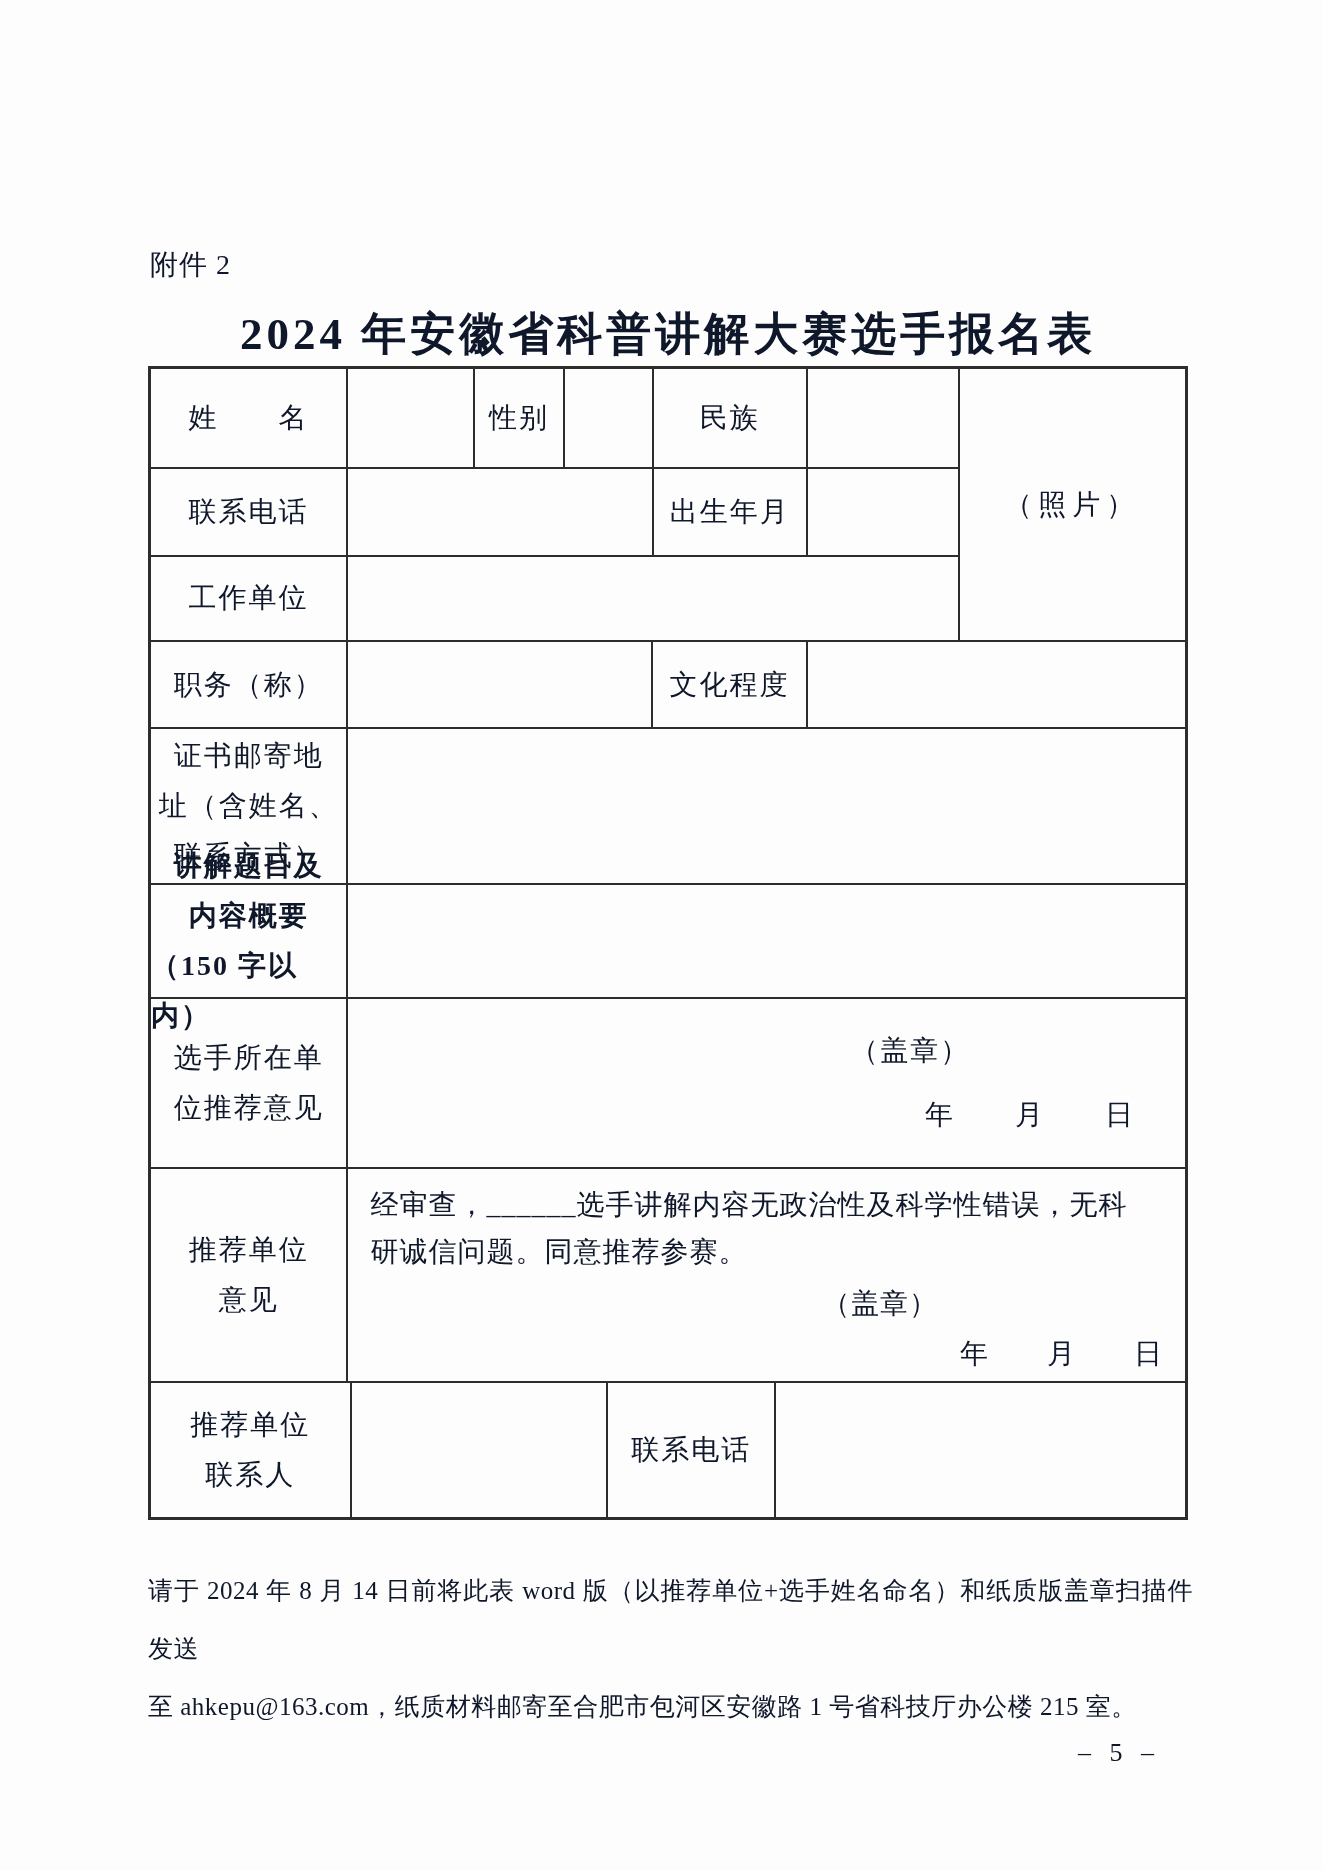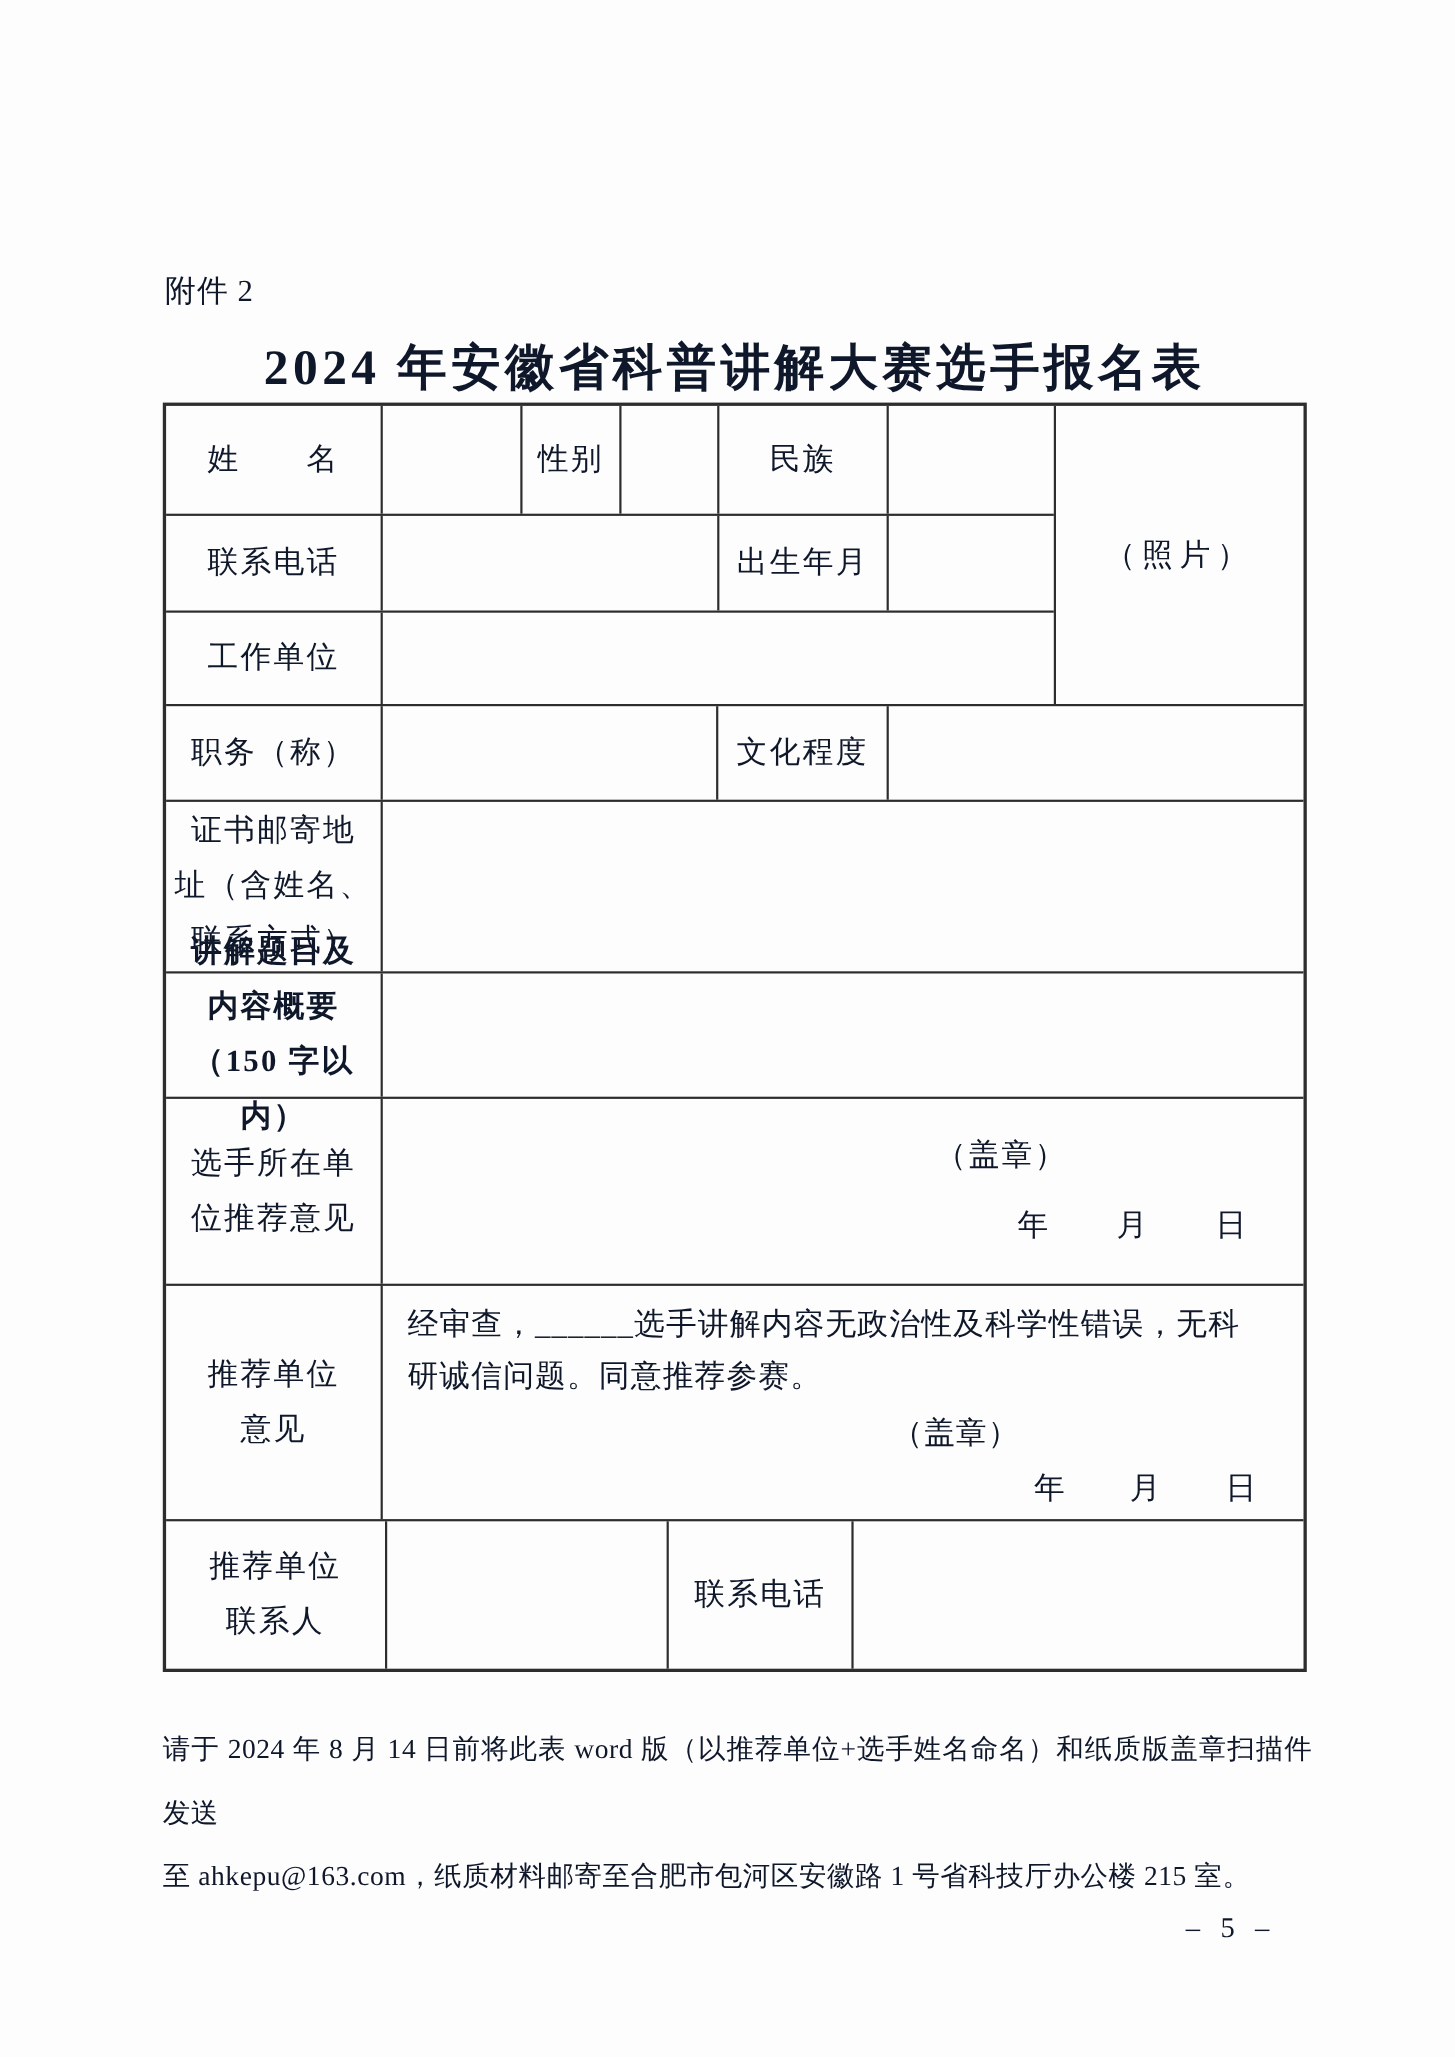--- a/index.html
+++ b/index.html
@@ -30,21 +30,20 @@
     background:#fdfdfd;
   }
   .trow{display:flex;box-sizing:border-box;border-bottom:2px solid #2d2d2d;}
   .trow.last{border-bottom:none;}
   .cell{
     box-sizing:border-box;
     border-left:2px solid #2d2d2d;
     display:flex;flex-direction:column;
     align-items:center;justify-content:center;
     font-size:28px;letter-spacing:2px;line-height:50px;
-    text-align:center;
   }
   .cell.first{border-left:none;}
   
   .sectionA{display:flex;box-sizing:border-box;border-bottom:2px solid #2d2d2d;height:273px;}
   .sectionA-left{width:78%;box-sizing:border-box;display:flex;flex-direction:column;}
   .rowA{display:flex;box-sizing:border-box;}
   .rowA1{height:101px;border-bottom:2px solid #2d2d2d;}
   .rowA2{height:88px;border-bottom:2px solid #2d2d2d;}
   .rowA3{height:84px;}
   .photo-cell{
@@ -63,21 +62,21 @@
   .sectionC{height:156px;} .sectionD{height:114px;font-weight:bold;}
   .sectionE{height:170px;} .sectionF{height:214px;}
   .sectionG{height:134px;}
   .cl{width:18.9%;} .cv{width:81.1%;}
   .cg1{width:19.2%;} .cg2{width:24.8%;} .cg3{width:16.3%;} .cg4{width:39.7%;}
   
   .opinion7{align-items:stretch;justify-content:center;text-align:left;}
   .seal7{margin-left:60%;line-height:40px;}
   .date7{text-align:right;padding-right:50px;margin-top:24px;line-height:40px;}
   .opinion8{align-items:stretch;justify-content:flex-start;text-align:left;
-            padding:12px 28px 10px 22px;line-height:47px;letter-spacing:1px;}
+            padding:12px 8px 10px 22px;line-height:47px;letter-spacing:1px;}
   .body8{text-align:left;}
   .seal8{margin-left:56%;margin-top:8px;line-height:42px;}
   .date8{text-align:right;padding-right:14px;margin-top:8px;line-height:42px;}
   .footer-note{
     position:absolute;left:148px;top:1562px;width:1045px;
     font-size:25px;line-height:58px;letter-spacing:0.5px;
     text-align:justify;
   }
   .page-number{
     position:absolute;left:1078px;top:1738px;

